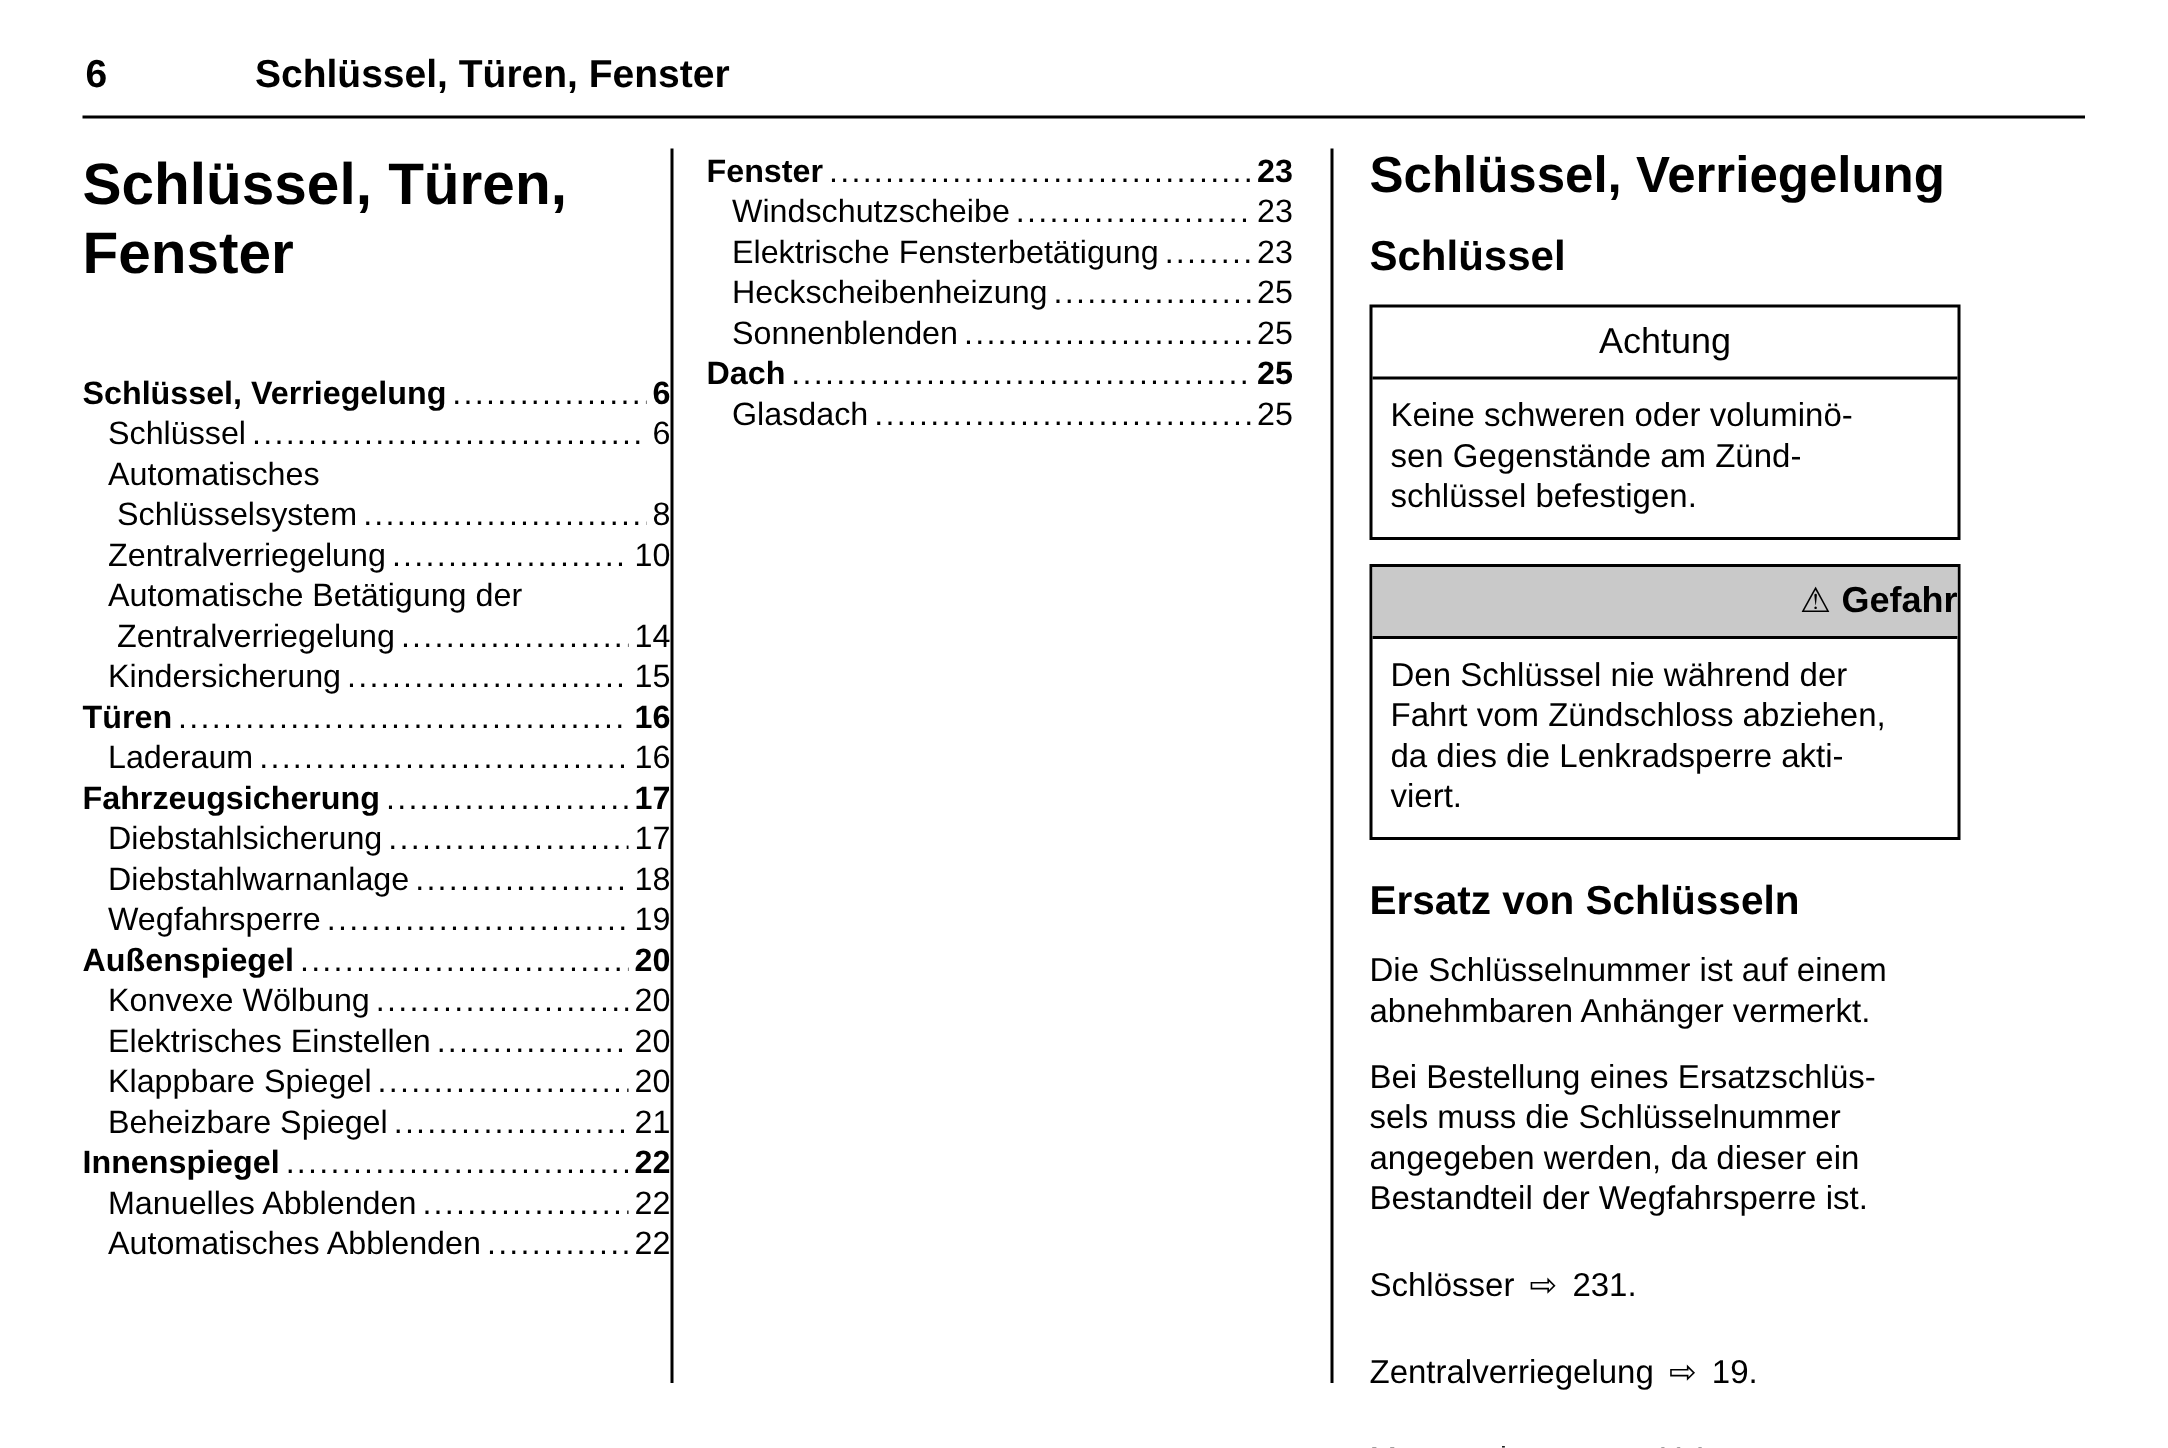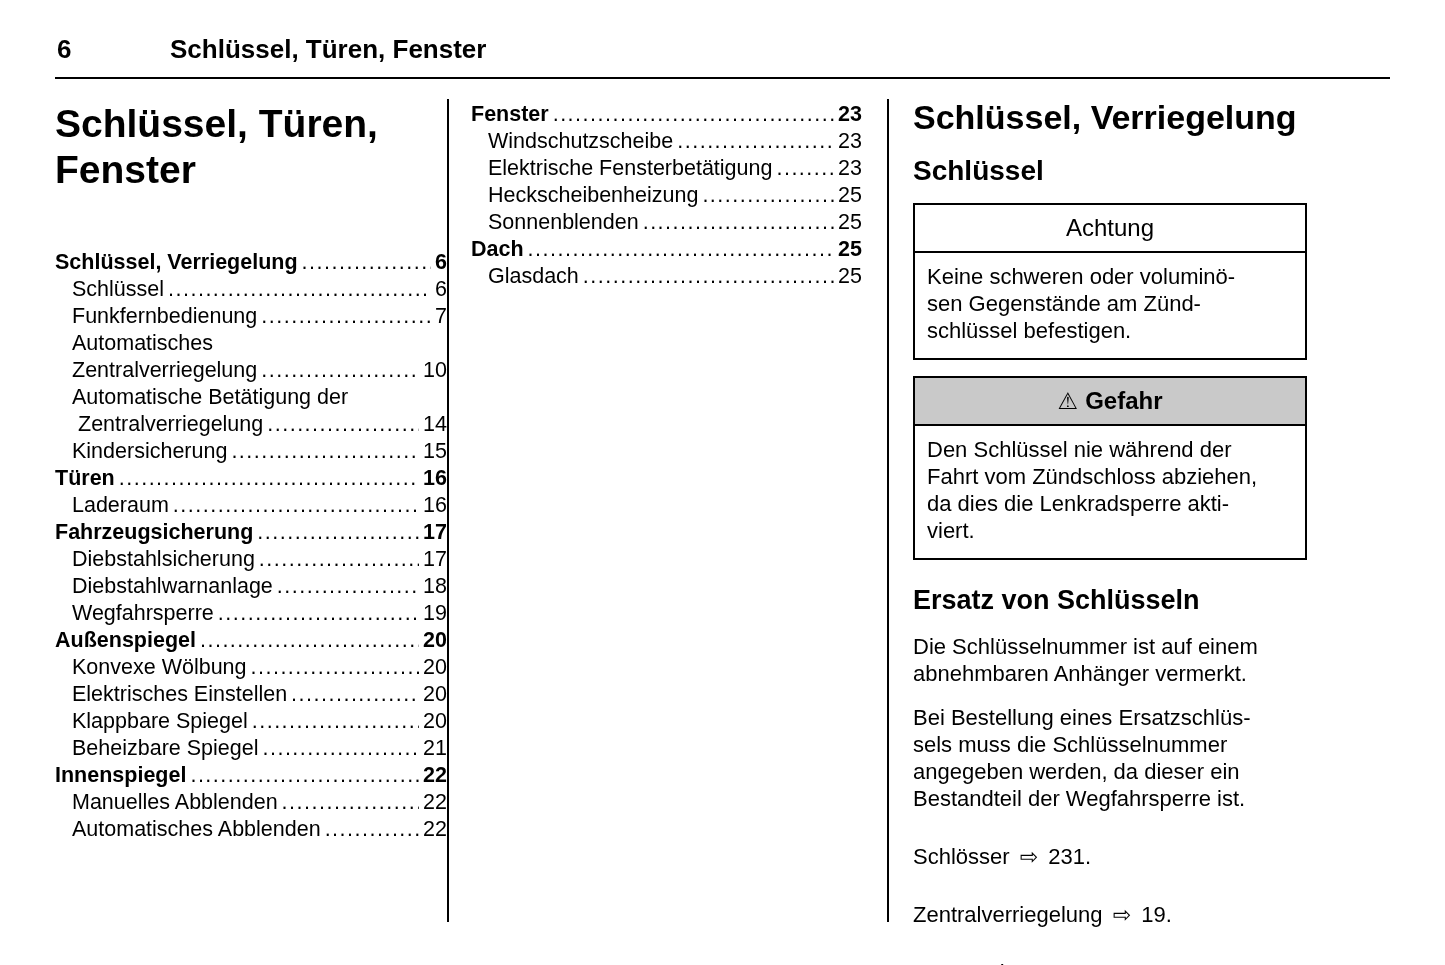--- a/index.html
+++ b/index.html
@@ -35,21 +35,21 @@
                  font-weight:normal;letter-spacing:1.5px;}
   .toc-page{white-space:nowrap;}
   
   .content-heading{font-size:34px;font-weight:bold;margin:0;line-height:1.1;}
   .content-subheading{font-size:28px;font-weight:bold;margin:20px 0 0;line-height:1.1;}
   .caution-box{border:2px solid #000;margin-top:16px;}
   .box-title{text-align:center;font-weight:normal;font-size:24px;padding:9px 0;}
   .caution-box .box-title{border-bottom:2px solid #000;}
   .box-text{padding:10px 12px 14px;font-size:22px;line-height:27px;white-space:pre-line;}
   .danger-box{border:2px solid #000;margin-top:16px;}
-  .danger-header{background:#c9c9c9;border-bottom:2px solid #000;text-align:center;
+  .danger-header{background:#c9c9c9;border-bottom:2px solid #000;text-align:right;
                  font-weight:bold;font-size:24px;padding:9px 0;}
   .warn-icon{font-weight:normal;margin-right:7px;font-size:23px;}
   .section-heading{font-size:27px;font-weight:bold;margin:26px 0 0;line-height:1.1;}
   .para{font-size:22px;line-height:27px;margin:17px 0 0;white-space:pre-line;}
   .refs{margin-top:4px;}
   .ref{font-size:22px;margin-top:32px;}
   .ref-arrow{padding:0 4px;}
 </style>
 </head>
 <body>
@@ -70,26 +70,26 @@
           <div class="toc-row bold">
             <span class="toc-label">Schlüssel, Verriegelung</span>
             <span class="leader"></span>
             <span class="toc-page">6</span>
           </div>
           <div class="toc-row ind">
             <span class="toc-label">Schlüssel</span>
             <span class="leader"></span>
             <span class="toc-page">6</span>
           </div>
-          <div class="toc-row ind">
-            <span class="toc-label">Funkfernbedienung</span>
-            <span class="leader"></span>
-            <span class="toc-page">7</span>
-          </div>
           <div class="toc-pre ind">Automatisches</div>
+          <div class="toc-row ind2">
+            <span class="toc-label">Schlüsselsystem</span>
+            <span class="leader"></span>
+            <span class="toc-page">8</span>
+          </div>
           <div class="toc-row ind">
             <span class="toc-label">Zentralverriegelung</span>
             <span class="leader"></span>
             <span class="toc-page">10</span>
           </div>
           <div class="toc-pre ind">Automatische Betätigung der</div>
           <div class="toc-row ind2">
             <span class="toc-label">Zentralverriegelung</span>
             <span class="leader"></span>
             <span class="toc-page">14</span>

